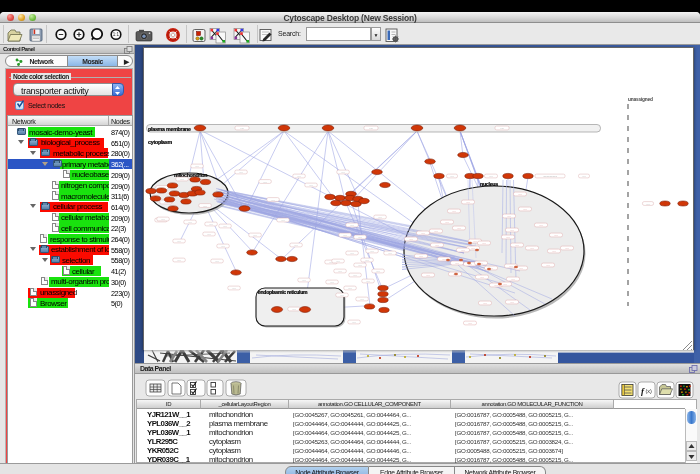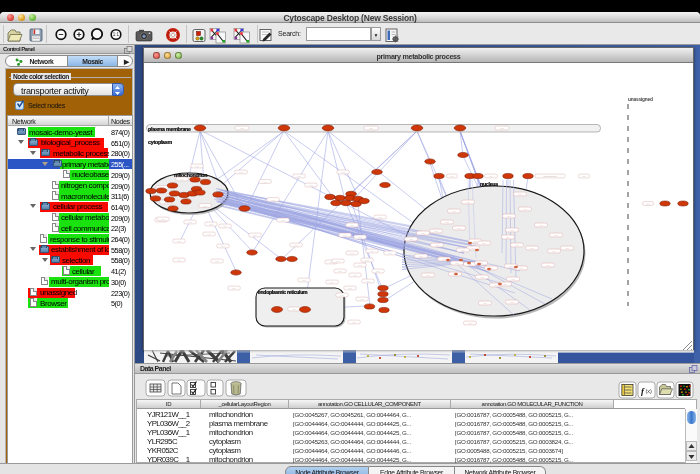--- a/index.html
+++ b/index.html
@@ -13,21 +13,21 @@
 #searchlbl{left:278px;top:5.5px;font-size:7px;color:#222;letter-spacing:-0.2px}
 #searchbox{left:306px;top:3px;width:65px;height:14px;background:#fff;border:1px solid #9a9a9a}
 #searcharrow{left:371px;top:3px;width:10px;height:14px;background:linear-gradient(#fdfdfd,#d8d8d8);border:1px solid #9a9a9a;font-size:5px;color:#222;text-align:center;line-height:14px}
 #cp{left:0;top:33px;width:135px;height:422px;background:#e6e6e6;border-right:1px solid #9a9a9a}
 .band{background:linear-gradient(#dfdfdf,#bfbfbf);border-bottom:1px solid #999}
 #cphead{left:0;top:0;width:134px;height:9px}
 #cphead span{position:absolute;left:3px;top:1px;font-size:6px;font-weight:bold;color:#222;letter-spacing:-0.6px}
 #tabs{left:5px;top:10px;width:128px;height:12px;background:#fcfcfc;border:1px solid #8b8b8b;border-radius:6px;overflow:hidden}
 .tabseg{top:0;height:12px;font-size:6.8px;font-weight:bold;color:#222;text-align:center;line-height:11px;letter-spacing:-0.4px}
 #mosaictab{background:linear-gradient(#c3ddf7,#7fb0e4)}
-#cpbody{left:5px;top:23px;width:128px;height:399px;border:1px solid #b5b5b5;border-bottom:none;background:#a16207}
+#cpbody{left:5px;top:23px;width:128px;height:399px;border:1px solid #b5b5b5;border-bottom:none;background:#ef4444}
 #gbl{left:5px;top:4px;font-size:6.6px;font-weight:bold;color:#222;letter-spacing:-0.45px;background:#e6e6e6;padding:0 2px;z-index:2}
 #gbline{left:3px;top:8px;width:122px;height:10px;border-top:1px solid #b0b0b0}
 #combo{left:7px;top:14px;width:111px;height:13px;background:linear-gradient(#ffffff,#e3e3e3);border:1px solid #8e8e8e;border-radius:4px}
 #combo span{position:absolute;left:7px;top:1.5px;font-size:9px;color:#111;letter-spacing:-0.3px}
 #stepper{position:absolute;right:-1px;top:-1px;width:12px;height:13px;border-radius:0 4px 4px 0;background:linear-gradient(#8db4f2,#3a6fd8);border:1px solid #3458a8;color:#fff;font-size:4px;text-align:center;line-height:5px}
 #cbx{left:9px;top:32px;width:9px;height:9px;background:linear-gradient(#eef6fd,#c2dcf5);border:1px solid #6292c8;border-radius:2px}
 #cblbl{left:22px;top:33px;font-size:7px;color:#111;letter-spacing:-0.3px}
 #tree{left:1px;top:45.5px;width:126px;height:352px;background:#fff;border:1px solid #9a9a9a}
 #treehead{left:0;top:0;width:124px;height:10px;background:linear-gradient(#fbfbfb,#d5d5d5);border-bottom:1px solid #a8a8a8;font-size:7.2px;color:#222;letter-spacing:-0.4px}
 .trow{left:0;width:124px;height:10.7px;font-size:8px;letter-spacing:-0.4px;color:#000;white-space:nowrap}
@@ -44,21 +44,21 @@
 #ftit{left:0;top:0;width:549px;height:15px;background:linear-gradient(#f0f0f0,#b6b6b6);border-bottom:1px solid #777;}
 #ftit .t{position:absolute;width:100%;text-align:center;top:3.5px;font-size:7.2px;font-weight:bold;color:#333;letter-spacing:-0.3px}
 .ftl{width:6.5px;height:6.5px;border-radius:50%;top:4px;border:0.5px solid rgba(0,0,0,0.35)}
 #dp{left:135px;top:351px;width:565px;height:99px;background:#e8e8e8;border-top:1px solid #999}
 #dphead{left:0;top:0;width:565px;height:10px}
 #dphead span{position:absolute;left:5px;top:0.5px;font-size:7px;color:#222;font-weight:bold;letter-spacing:-0.5px}
 #dtable{left:1px;top:35px;width:561px;height:64px;background:#fff;border:1px solid #aaa}
 .th{top:0;height:9px;background:linear-gradient(#f6f6f6,#cfcfcf);border-right:1px solid #aaa;border-bottom:1px solid #999;font-size:6px;color:#222;text-align:center;letter-spacing:-0.35px;line-height:9px;overflow:hidden}
 .td{height:9px;font-size:7.8px;color:#222;letter-spacing:-0.4px;line-height:9.6px;white-space:nowrap;overflow:hidden}
 .tdgo{font-size:6.2px;letter-spacing:-0.25px;color:#333}
-.tdb{font-weight:normal;color:#111;letter-spacing:-0.55px}
+.tdb{font-weight:bold;color:#111;letter-spacing:-0.55px}
 #bbar{left:0;top:451px;width:700px;height:23px;background:#e4e4e4;border-top:1px solid #9a9a9a}
 .btab{top:2px;height:13px;border:1px solid #888;font-size:6.8px;color:#111;text-align:center;line-height:12px;letter-spacing:-0.3px;background:#f4f4f4}
 .stxt{top:15px;font-size:5.5px;color:#333;letter-spacing:-0.2px}
 </style></head><body>
 <div id="win">
 <div class="a" id="tbar">
       <div class="a tl" style="left:7px;background:radial-gradient(circle at 35% 30%,#ff9a96,#dd4941 60%,#b2322c)"></div>
       <div class="a tl" style="left:18px;background:radial-gradient(circle at 35% 30%,#ffe9a8,#dfa023 60%,#b57d18)"></div>
       <div class="a tl" style="left:29px;background:radial-gradient(circle at 35% 30%,#c4efa0,#6fbe3e 60%,#4f9427)"></div>
       <div class="a" id="wtitle">Cytoscape Desktop (New Session)</div>
@@ -208,21 +208,21 @@
             <div class="a fold" style="left:33px"></div>
             <div class="a tt" style="left:45px;width:56px;overflow:hidden">metabolic process</div>
             <div class="a tnum">280(0)</div>
           </div>
           <div class="a trow" style="top:43.1px">
             <div class="a" style="left:0;top:0;width:124px;height:10.7px;background:#2b55c5"></div>
             <div class="a hl" style="left:52px;width:49px;background:#19e20e"></div>
             <div class="a tri" style="left:34px;border-top-color:#b0a088"></div>
             <div class="a fold" style="left:45px"></div>
             <div class="a tt" style="left:54px;width:47px;overflow:hidden">primary metabolic</div>
-            <div class="a tnum" style="color:#fff">255(...</div>
+            <div class="a tnum" style="color:#fff">362(...</div>
           </div>
           <div class="a trow" style="top:53.8px">
             <div class="a hl" style="left:62px;width:39px;background:#19e20e"></div>
             <div class="a file" style="left:55px"></div>
             <div class="a tt" style="left:64px;width:37px;overflow:hidden">nucleobase-contain</div>
             <div class="a tnum">209(0)</div>
           </div>
           <div class="a trow" style="top:64.5px">
             <div class="a hl" style="left:51px;width:50px;background:#19e20e"></div>
             <div class="a file" style="left:44px"></div>
@@ -296,26 +296,20 @@
             <div class="a hl" style="left:20px;width:40px;background:#19e20e"></div>
             <div class="a file" style="left:22px"></div>
             <div class="a tt" style="left:32px;width:69px;overflow:hidden">Browser</div>
             <div class="a tnum">5(0)</div>
           </div>
         </div>
       </div>
     </div>
     <div class="a" id="desk">
       <div class="a" id="frame">
-        <div class="a" id="ftit">
-          <div class="a ftl" style="left:9px;background:radial-gradient(circle at 35% 30%,#ff9d95,#d94a42)"></div>
-          <div class="a ftl" style="left:20px;background:radial-gradient(circle at 35% 30%,#ffe098,#dfa23a)"></div>
-          <div class="a ftl" style="left:31px;background:radial-gradient(circle at 35% 30%,#d2f0a8,#78b844)"></div>
-          <div class="t">primary metabolic process</div>
-        </div>
         <svg class="a" style="left:0;top:16px" width="549" height="286" viewBox="144 51 549 286">
           <rect x="144" y="51" width="549" height="286" fill="#fff"></rect>
           <g>
             <line x1="200" y1="118" x2="188" y2="167" stroke="#9aa2e4" stroke-width="0.55"></line>
             <line x1="200" y1="118" x2="204" y2="170" stroke="#9aa2e4" stroke-width="0.55"></line>
             <line x1="200" y1="118" x2="222" y2="180" stroke="#9aa2e4" stroke-width="0.55"></line>
             <line x1="200" y1="118" x2="244" y2="196" stroke="#9aa2e4" stroke-width="0.55"></line>
             <line x1="284" y1="118" x2="215" y2="178" stroke="#9aa2e4" stroke-width="0.55"></line>
             <line x1="284" y1="118" x2="190" y2="186" stroke="#9aa2e4" stroke-width="0.55"></line>
             <line x1="284" y1="118" x2="246" y2="196" stroke="#9aa2e4" stroke-width="0.55"></line>

